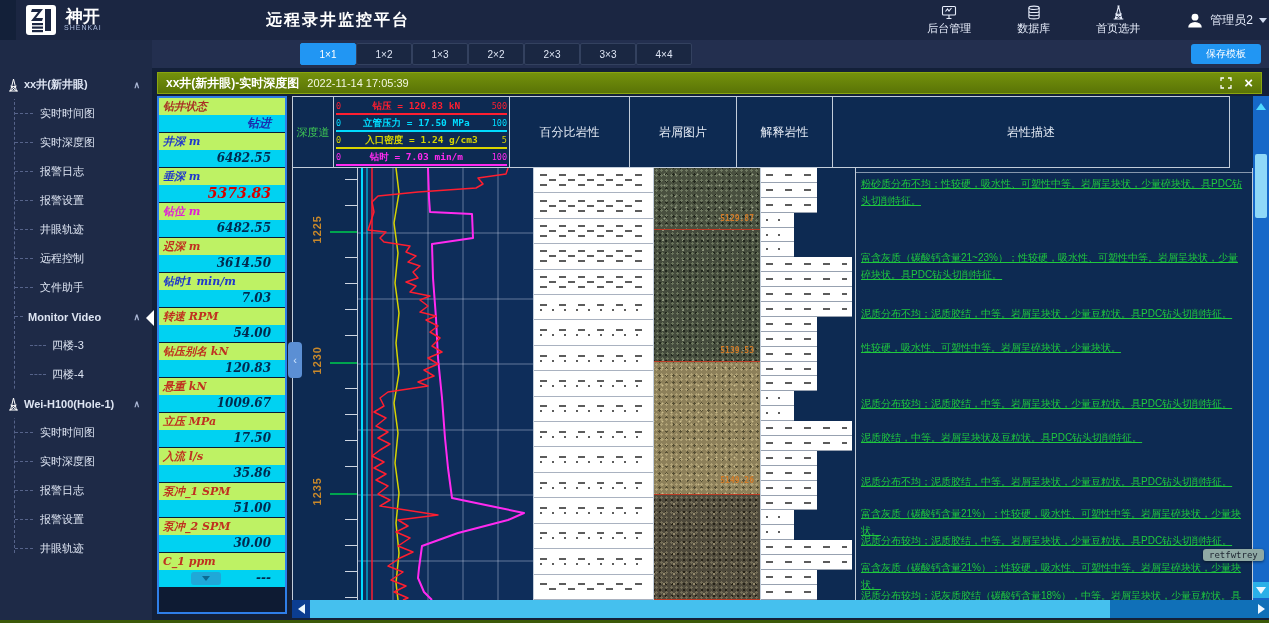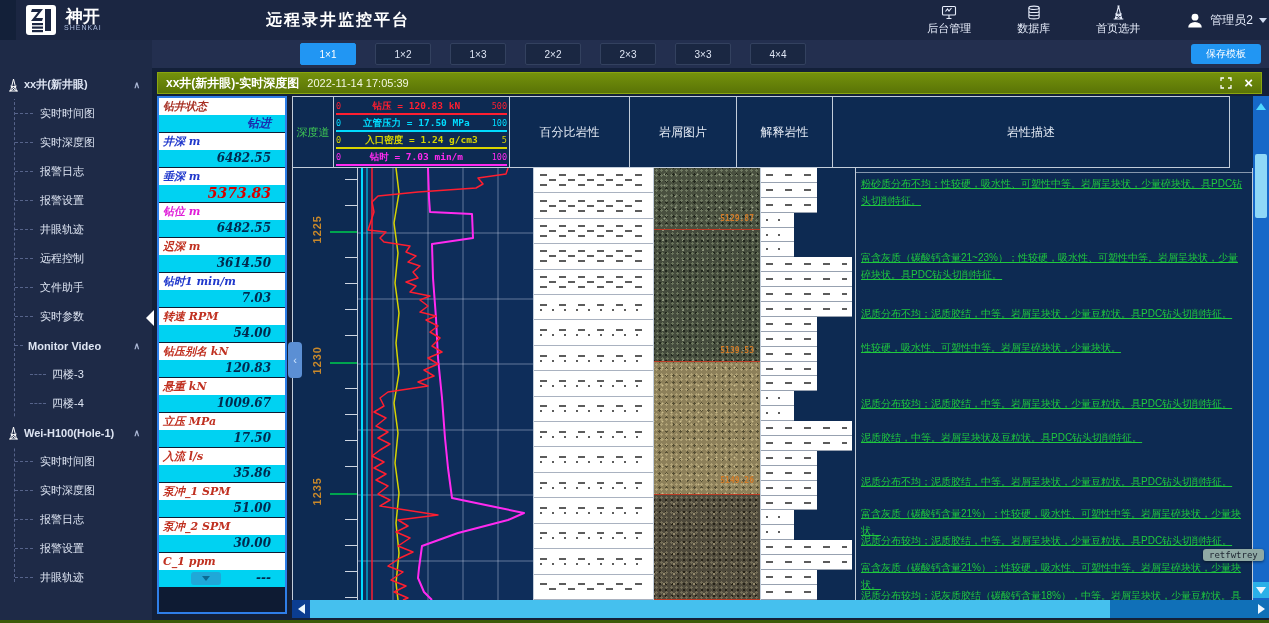--- a/index.html
+++ b/index.html
@@ -14,21 +14,21 @@
   .brand-cn{font-size:17px;font-weight:bold;color:#fff;line-height:15px;font-family:"DejaVu Serif",serif;}
   .brand-en{font-size:7px;letter-spacing:1px;color:#aebfe0;}
   .app-title{font-size:16px;font-weight:bold;color:#fff;letter-spacing:2px;}
   .topnav{margin-left:auto;display:flex;gap:46px;align-items:center;}
   .nav-item{display:flex;flex-direction:column;align-items:center;gap:1px;font-size:11px;color:#e8eefc;cursor:pointer;}
   .userbox{display:flex;align-items:center;gap:6px;margin:0 18px 0 46px;font-size:12px;}
   .user-caret{width:0;height:0;border-left:4px solid transparent;border-right:4px solid transparent;border-top:5px solid #cfd9ee;}
 
   
   .toolbar{position:absolute;left:152px;top:40px;width:1117px;height:28px;background:#232f4f;display:flex;align-items:center;}
-  .tabs{display:flex;gap:19px;margin-left:148px;}
+  .tabs{display:flex;margin-left:148px;}
   .tab{width:54px;height:20px;background:#1a2742;border:1px solid #33415f;border-radius:2px;
        color:#dfe6f5;font-size:10px;display:flex;align-items:center;justify-content:center;cursor:pointer;}
   .tab.active{background:#2196f3;border-color:#2196f3;color:#fff;}
   .save-btn{position:absolute;right:8px;top:4px;width:70px;height:20px;background:#2196f3;border:none;border-radius:3px;
        color:#fff;font-size:10px;cursor:pointer;}
 
   
   .sidebar{position:absolute;left:0;top:40px;width:152px;height:583px;background:#1e2a47;overflow:hidden;}
   .tree{position:relative;padding-top:30px;}
   .tree::before{content:"";position:absolute;left:14px;top:52px;bottom:10px;border-left:1px dashed #56638a;}
@@ -51,21 +51,21 @@
        display:flex;align-items:center;padding:0 8px;gap:8px;}
   .pt-title{font-size:12px;font-weight:bold;color:#fff;}
   .pt-time{font-size:11px;color:#f2f6e2;}
   .pt-icons{margin-left:auto;display:flex;gap:12px;align-items:center;}
   .pt-close{color:#fff;font-size:15px;font-weight:bold;line-height:12px;cursor:pointer;}
 
   
   .param-panel{position:absolute;left:157px;top:96px;width:130px;height:518px;background:#0e1b33;
        border:2px solid #2f7fe8;box-sizing:border-box;overflow:hidden;}
   .param{margin-bottom:1px;}
-  .p-label{height:17px;background:#ffffff;font-size:11px;font-weight:bold;font-style:italic;
+  .p-label{height:17px;background:#bef264;font-size:11px;font-weight:bold;font-style:italic;
        font-family:"DejaVu Serif",serif;padding:1px 3px 0 4px;box-sizing:border-box;line-height:16px;}
   .p-value{position:relative;height:17px;background:#00d2f2;font-size:12px;font-weight:bold;font-style:italic;
        font-family:"DejaVu Serif",serif;text-align:right;padding:0 14px 0 2px;box-sizing:border-box;line-height:17px;}
   .p-value.big{font-size:14px;}
   .dd{position:absolute;left:32px;top:2px;width:30px;height:13px;background:#1fa8d8;border-radius:3px;
       display:flex;align-items:center;justify-content:center;cursor:pointer;}
   .dd-tri{width:0;height:0;border-left:4px solid transparent;border-right:4px solid transparent;border-top:5px solid #0b6a92;}
   .panel-collapse{position:absolute;left:288px;top:342px;width:14px;height:36px;background:#5b8fd4;border-radius:4px;
       z-index:6;display:flex;align-items:center;justify-content:center;color:#cfe6ff;font-size:11px;cursor:pointer;}
 
@@ -218,23 +218,20 @@
         </div>
         <div class="tree-row item">
           <span class="lbl">井眼轨迹</span>
         </div>
         <div class="tree-row item">
           <span class="lbl">远程控制</span>
         </div>
         <div class="tree-row item">
           <span class="lbl">文件助手</span>
         </div>
-        <div class="tree-row item">
-          <span class="lbl">实时参数</span>
-        </div>
         <div class="tree-row group">
           <span class="lbl">Monitor Video</span>
           <span class="caret">∧</span>
         </div>
         <div class="tree-row sub">
           <span class="lbl">四楼-3</span>
         </div>
         <div class="tree-row sub">
           <span class="lbl">四楼-4</span>
         </div>

